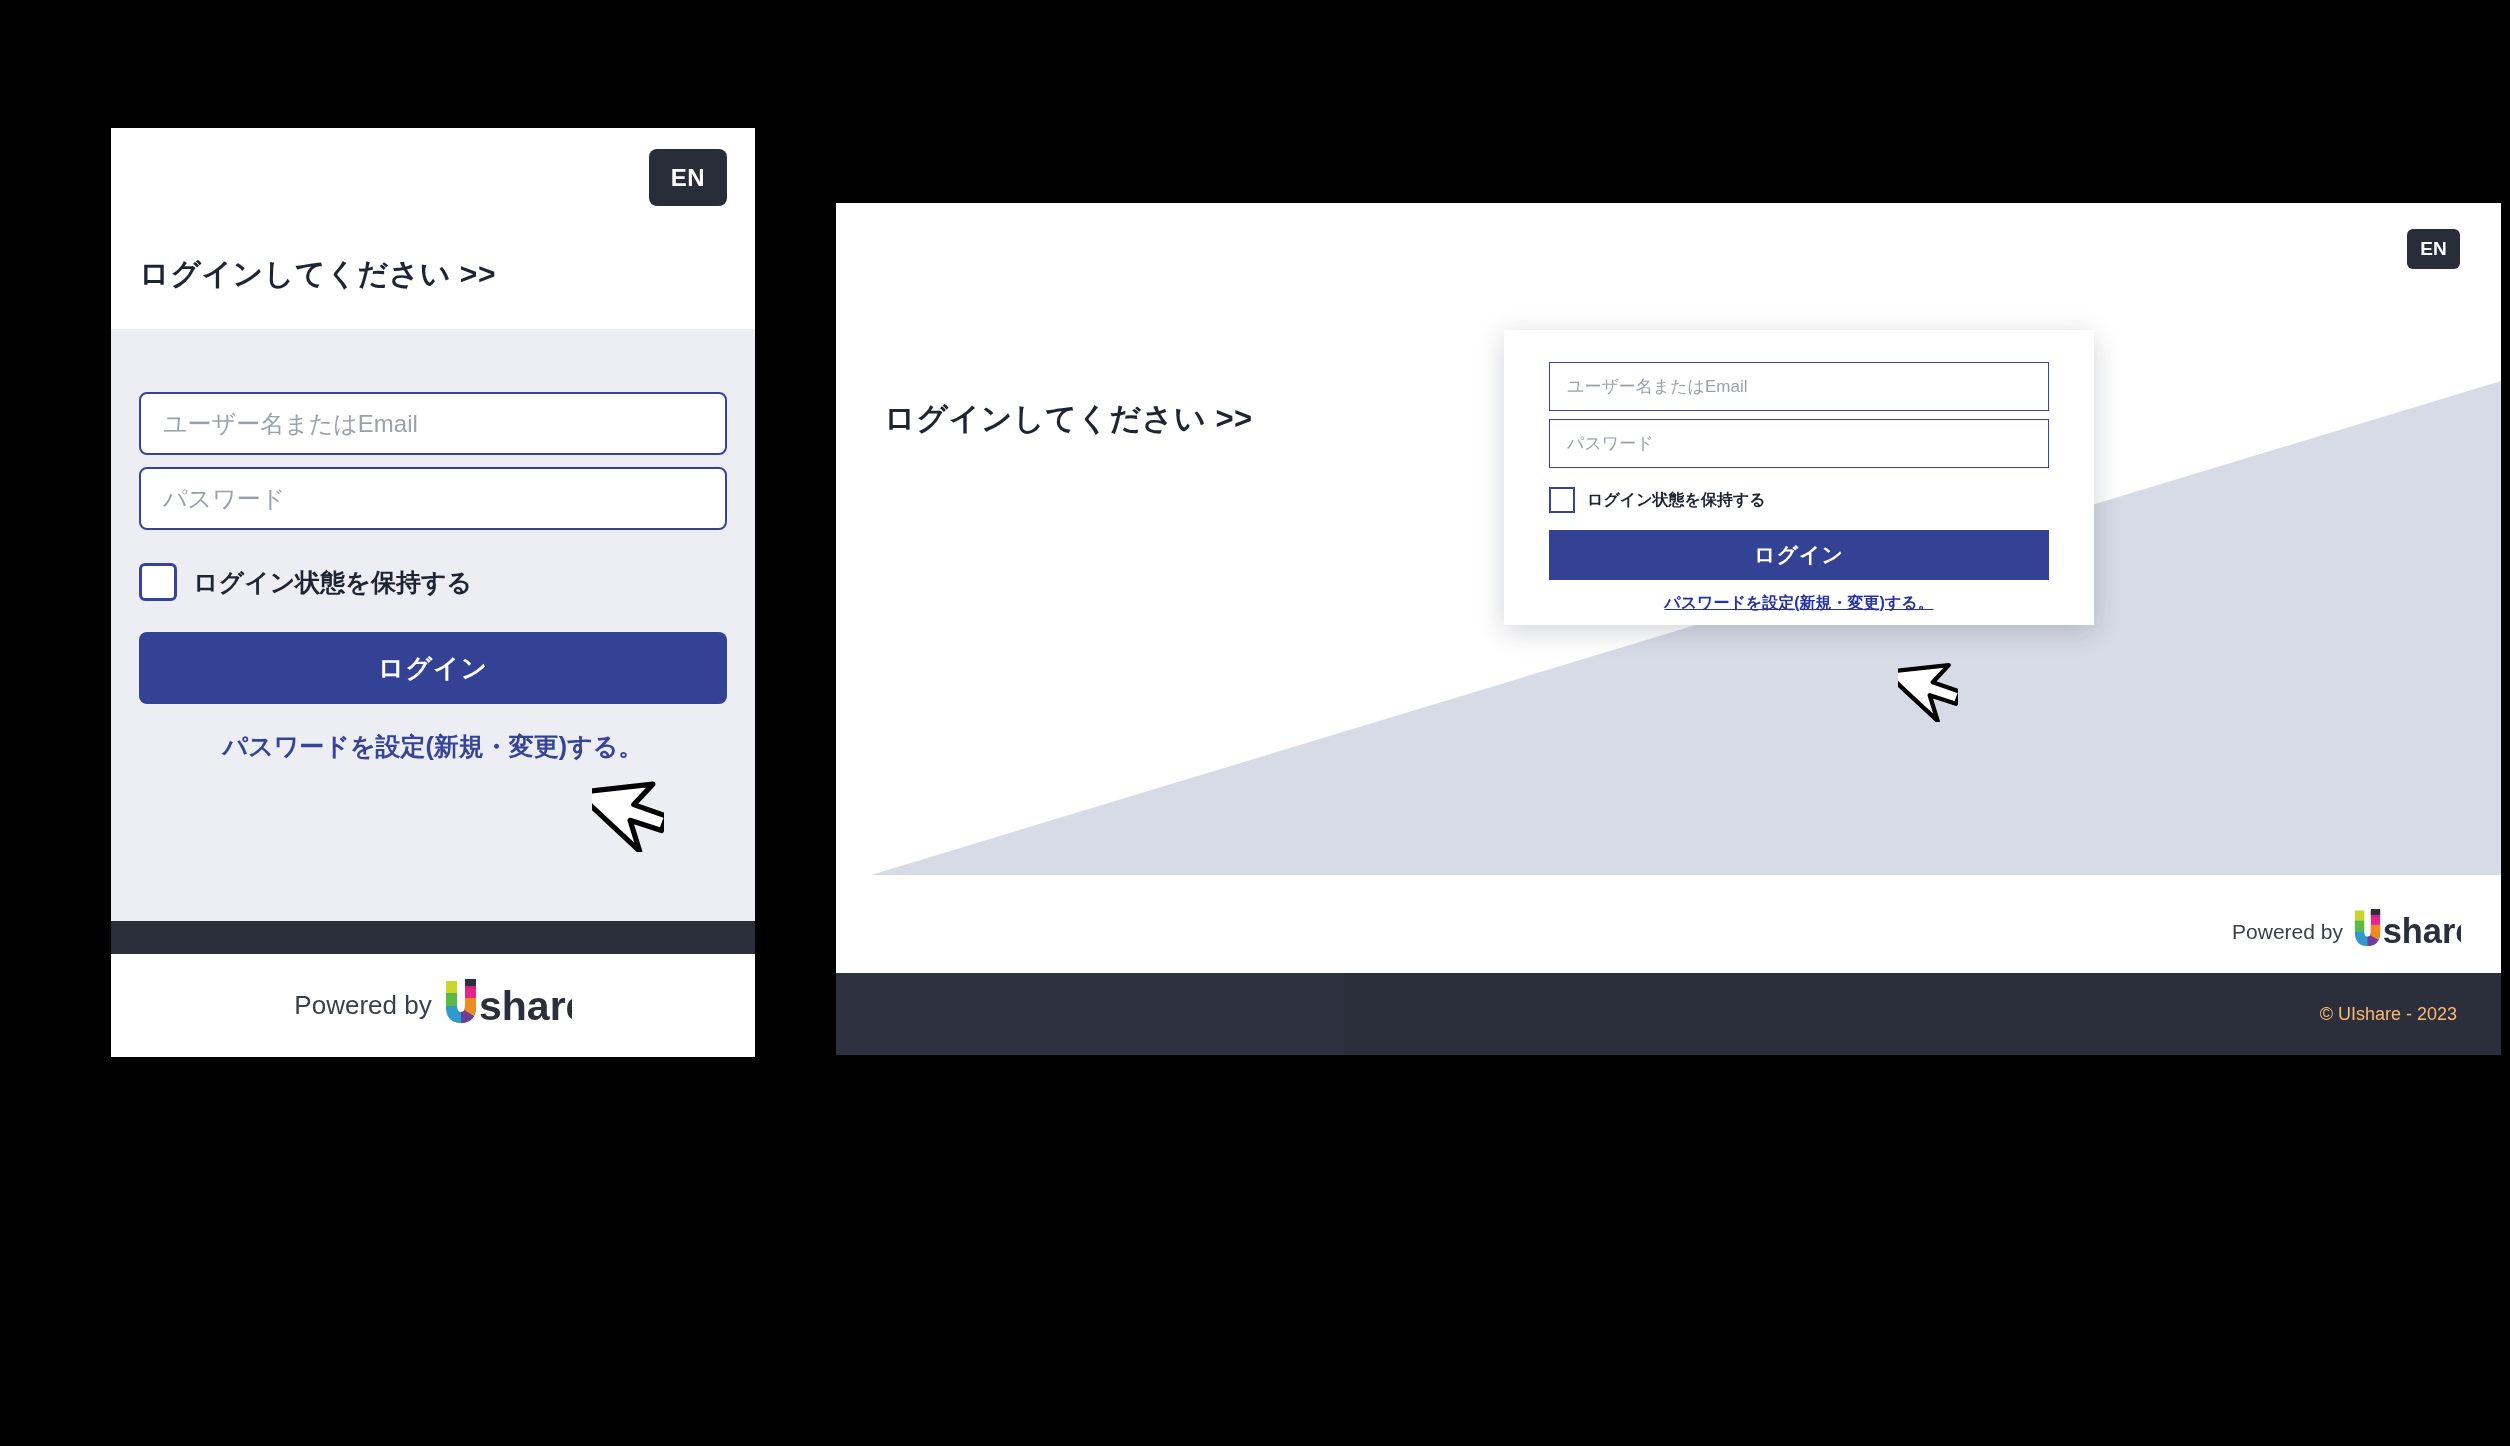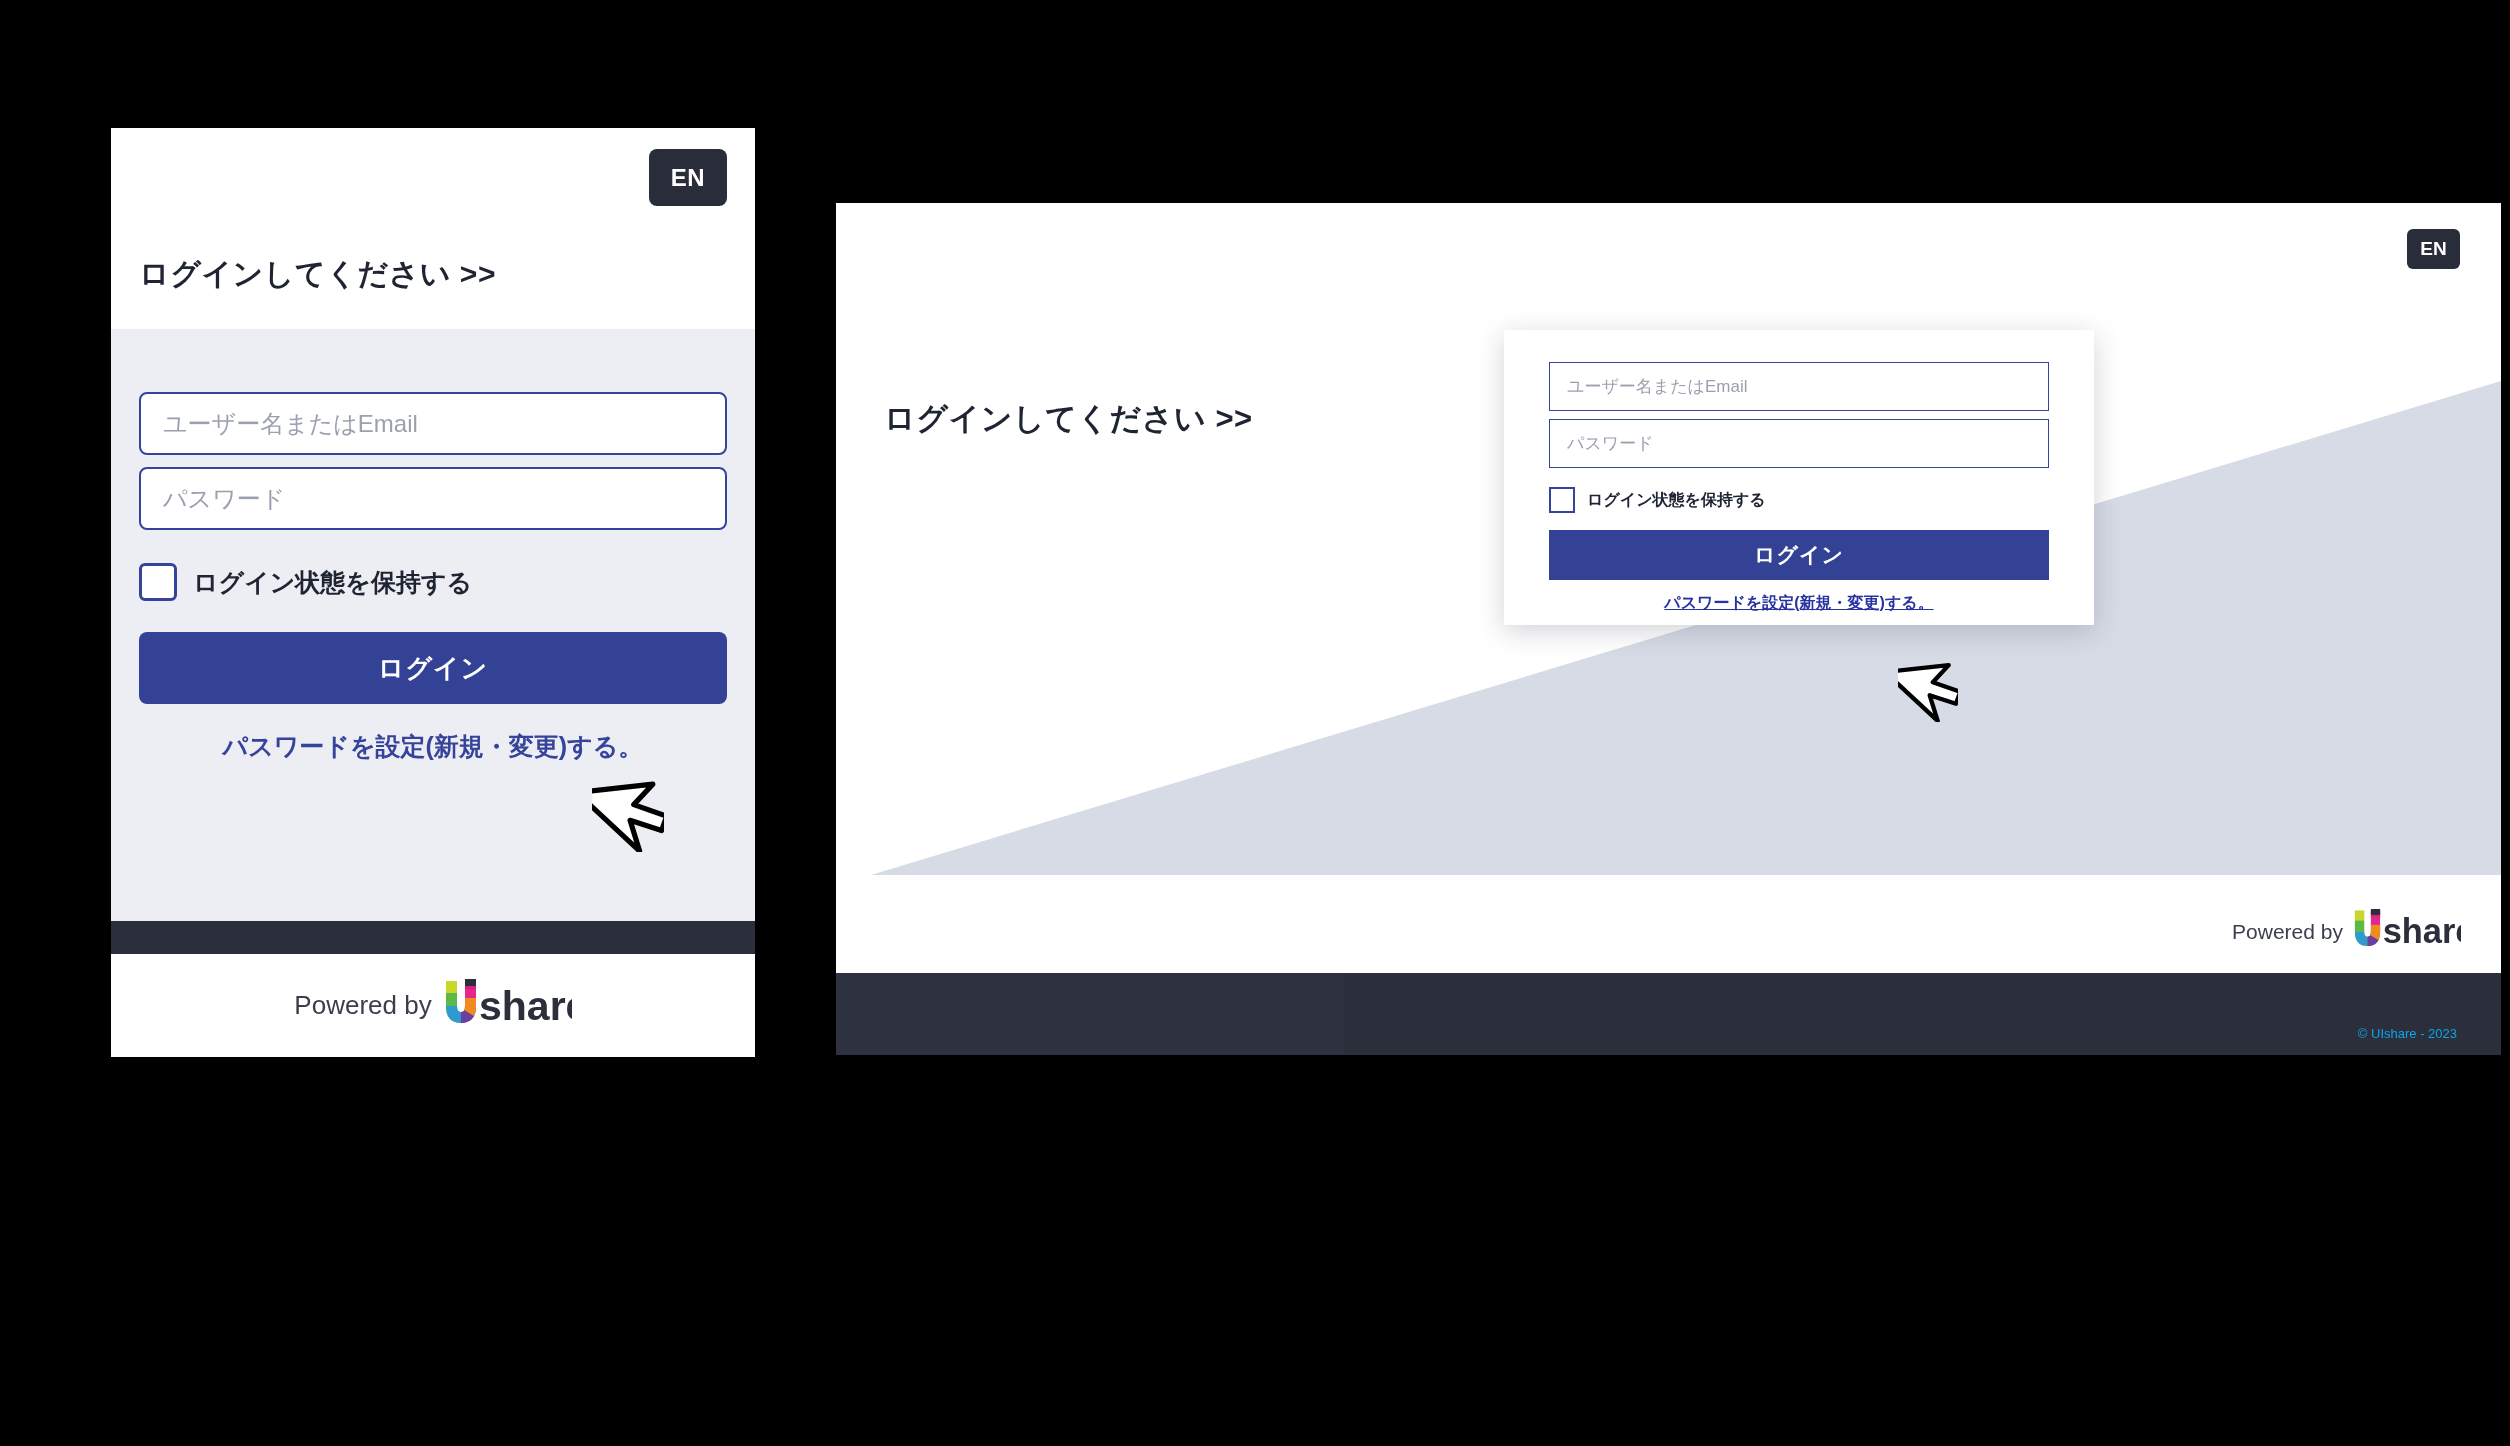--- a/index.html
+++ b/index.html
@@ -166,22 +166,22 @@
   }
   .desk-darkbar .segA {
     position:absolute; left:0; top:0; bottom:0; width:30.5%;
     background:#2e3140;
   }
   .desk-darkbar .segB {
     position:absolute; left:30.5%; top:0; bottom:0; right:5.6%;
     background:#2b2e3b;
   }
   .copyright {
-    position:absolute; right:44px; bottom:14px;
-    font-size:13px; color:#0ea5e9; z-index:2;
+    position:absolute; right:44px; bottom:30px;
+    font-size:18px; color:#fdba74; z-index:2;
   }
 
   
   .cursor { position:absolute; z-index:20; pointer-events:none; }
 </style>
 </head>
 <body>
 
 <div class="stage">
 

